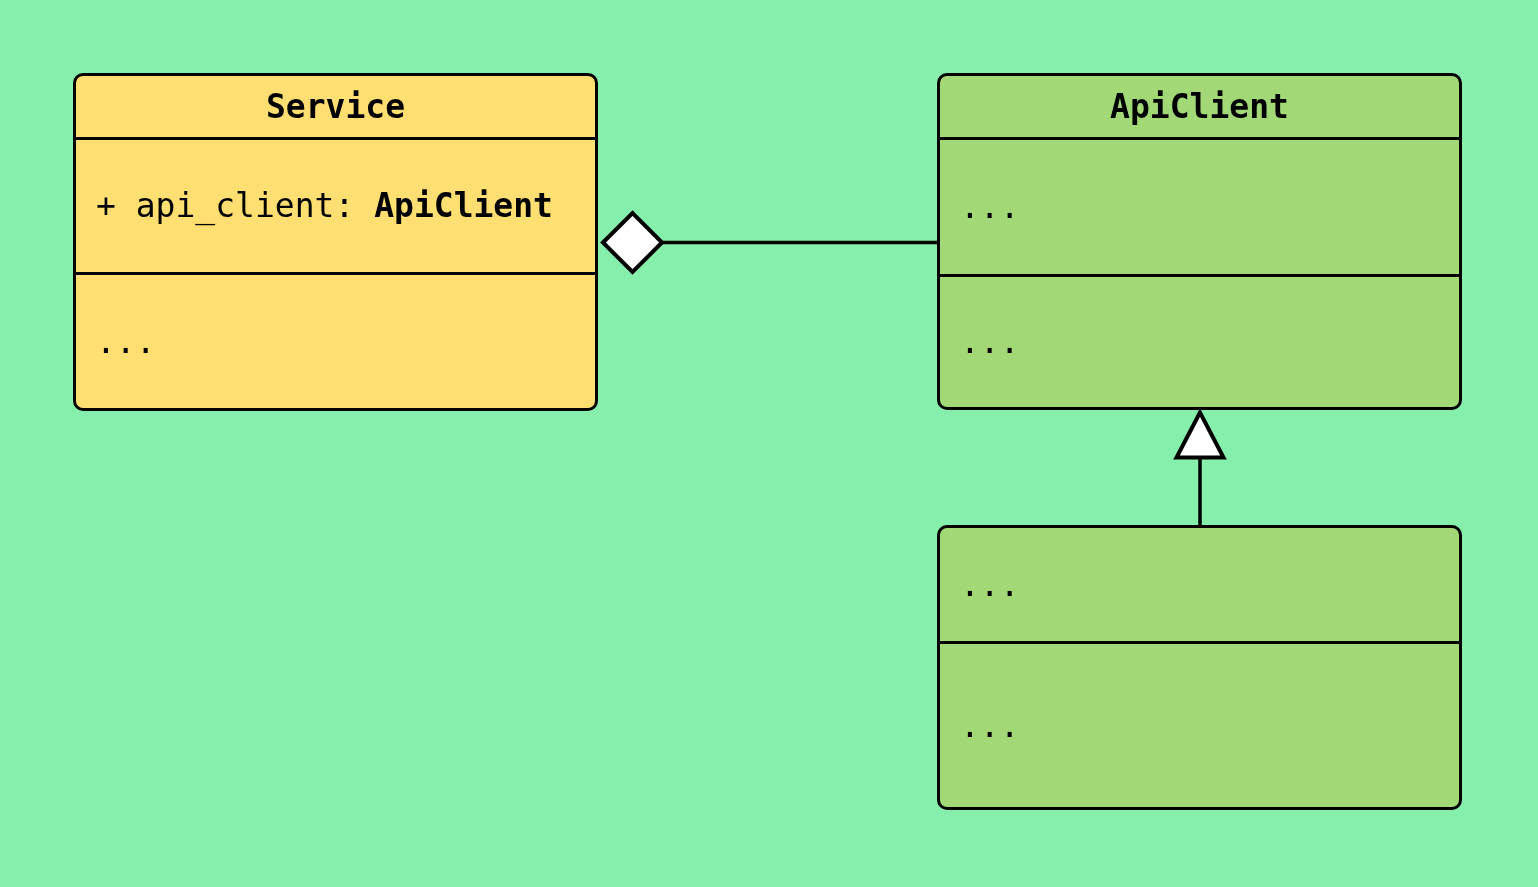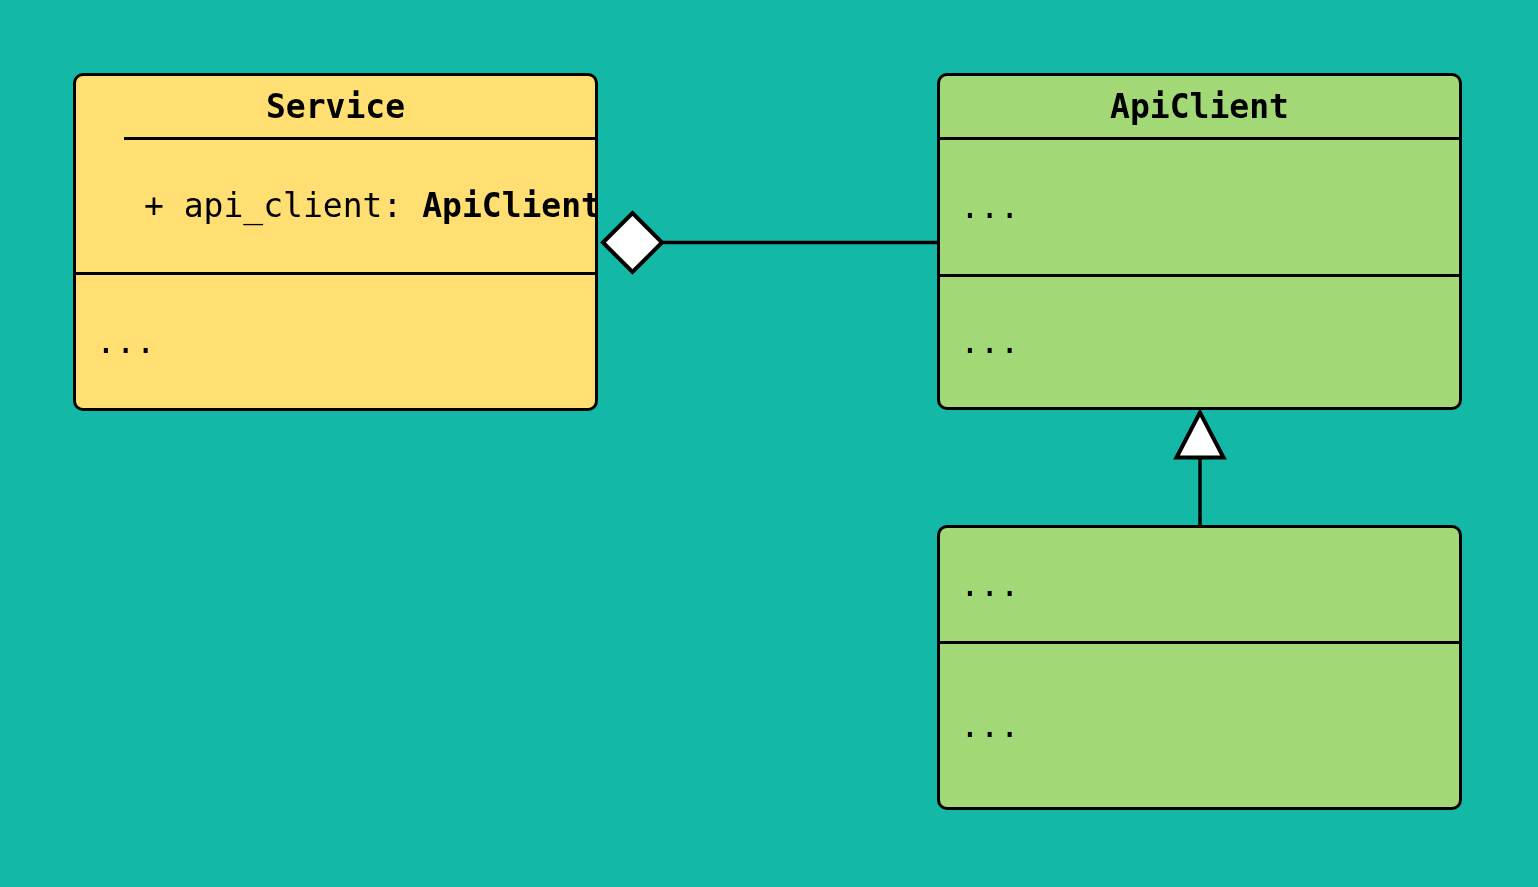--- a/index.html
+++ b/index.html
@@ -4,21 +4,21 @@
 <style>
   html, body {
     margin: 0;
     padding: 0;
     background: #ffffff;
   }
   .canvas {
     position: relative;
     width: 1538px;
     height: 887px;
-    background: #14b8a6;
+    background: #86efac;
     font-family: "DejaVu Sans Mono", "Liberation Mono", monospace;
     color: #000000;
     overflow: hidden;
   }
   .connectors {
     position: absolute;
     left: 0;
     top: 0;
     width: 1538px;
     height: 887px;
@@ -67,21 +67,21 @@
     </g>
 
     <g>
       <line x1="1200" y1="456" x2="1200" y2="526" stroke="#000000" stroke-width="3.5"></line>
       <polygon points="1200,412.5 1176.5,457.5 1223.5,457.5" fill="#ffffff" stroke="#000000" stroke-width="4" stroke-linejoin="miter"></polygon>
     </g>
   </svg>
 
   <div class="class-box yellow" style="left:73px; top:73px; width:525px; height:338px;">
     <div class="compartment title" style="height:61px;">Service</div>
-    <div class="compartment" style="height:135px;margin-left:48px;">
+    <div class="compartment" style="height:135px;">
       <span><span>+ api_client: </span><span class="type-ref">ApiClient</span></span>
     </div>
     <div class="compartment" style="flex:1 1 auto;">
       <span>...</span>
     </div>
   </div>
 
   <div class="class-box green" style="left:937px; top:73px; width:525px; height:337px;">
     <div class="compartment title" style="height:61px;">ApiClient</div>
     <div class="compartment" style="height:137px;">

